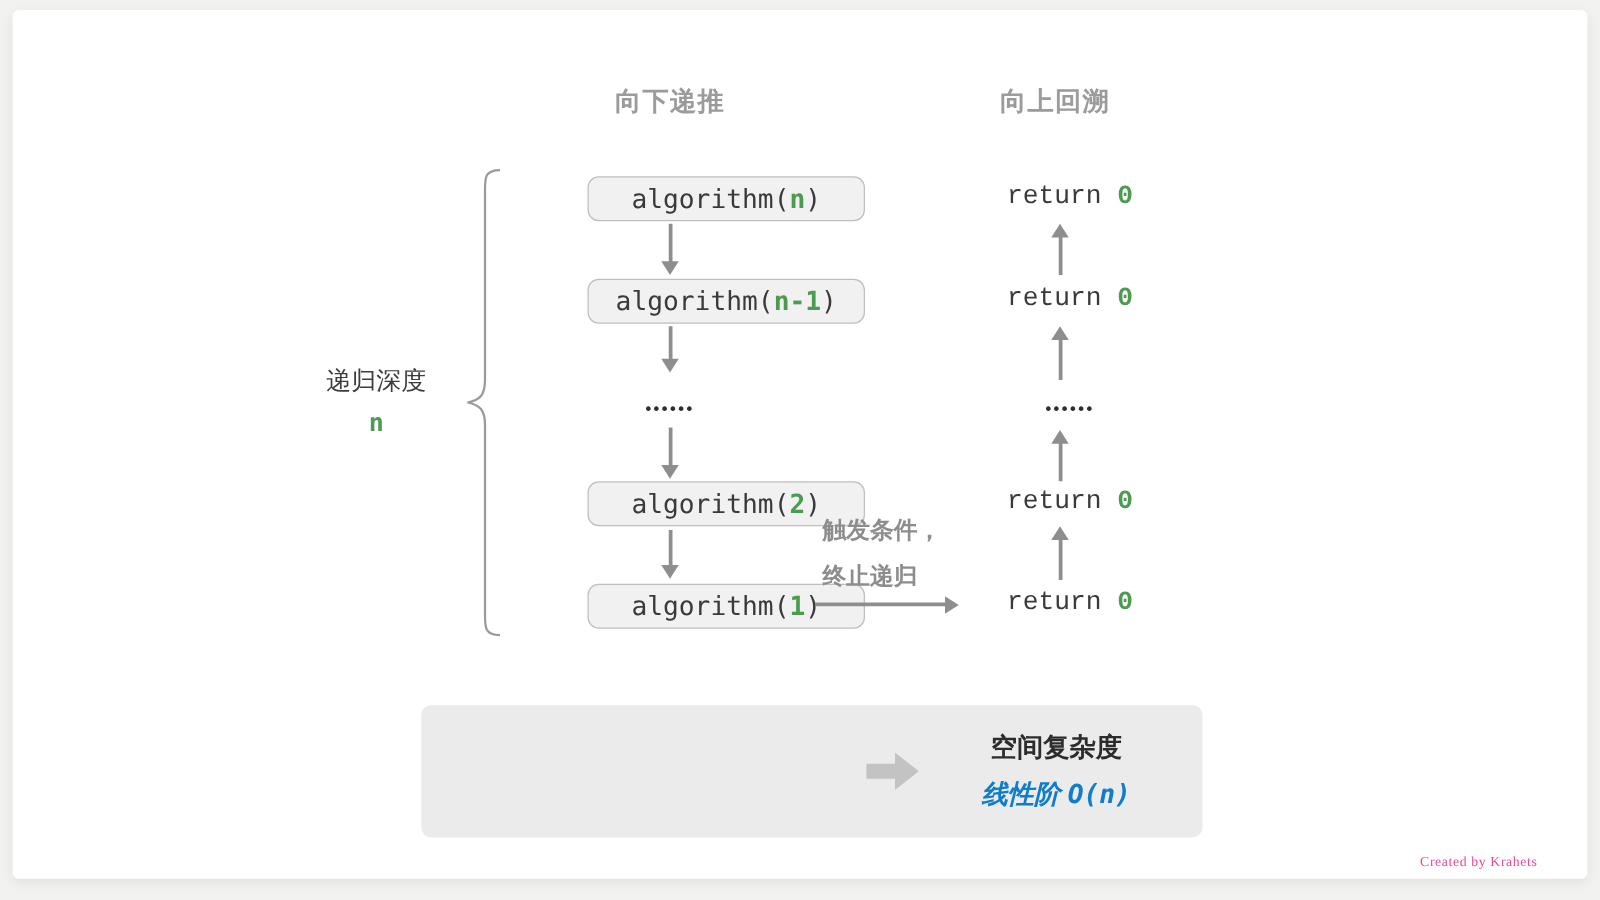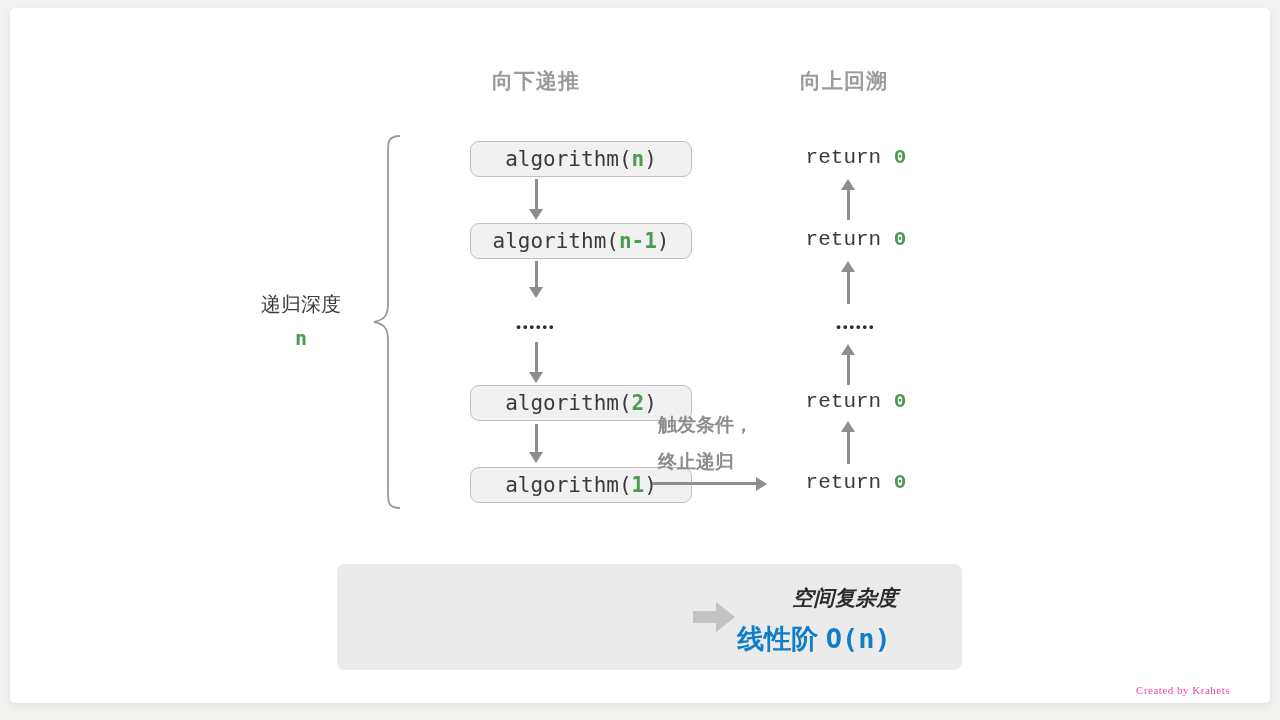--- a/index.html
+++ b/index.html
@@ -55,23 +55,23 @@
   .depth-var { left:226px; top:318px; width:130px; text-align:center;
     font-size:20px; }
   .trigger-note { left:648px; top:398px; font-size:19px; font-weight:bold;
     color:#8d8d8d; line-height:37px; }
   .summary-panel { left:327px; top:556px; width:625px; height:106px;
     background:#ebebeb; border-radius:8px; }
   .summary-left { left:340px; top:570px; width:335px; text-align:center;
     font-size:20px; line-height:41px; color:#3e3e3e; }
   .summary-left .mono { font-size:20px; }
   .summary-title { left:735px; top:576px; width:200px; text-align:center;
-    font-size:21px; font-weight:bold; color:#2c2c2c;font-style:italic; }
-  .summary-result { left:704px; top:613px; width:200px; text-align:center;
-    font-size:27px; font-weight:bold; color:#0f7dc8; }
+    font-size:21px; font-weight:bold; color:#2c2c2c; }
+  .summary-result { left:735px; top:613px; width:200px; text-align:center;
+    font-size:21px; font-weight:bold; color:#0f7dc8;font-style:italic; }
   .summary-result .mono { color:#0f7dc8; font-weight:bold; }
   .credit { right:40px; top:676px; font-family:Liberation Serif, serif;
     font-size:11px; color:#ec4899; letter-spacing:0.5px; }
 </style>
 </head>
 <body>
 
 <div class="card">
 
   <div class="abs col-header" style="left:426px; top:59px;">向下递推</div>

